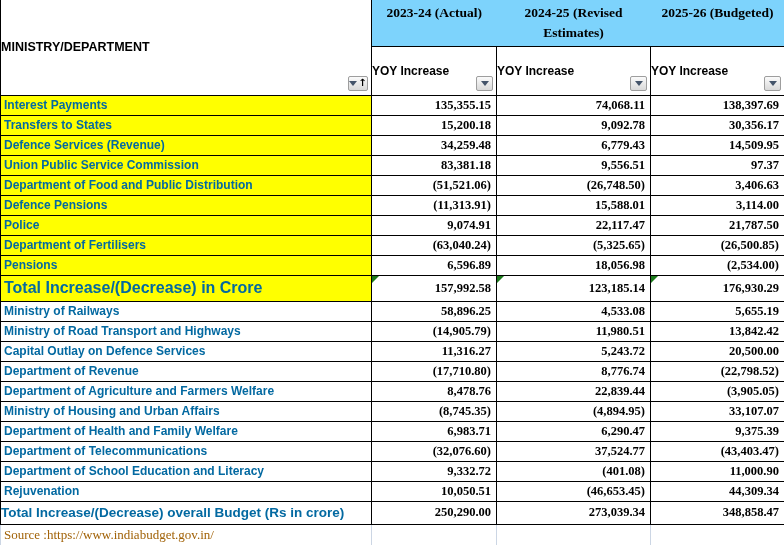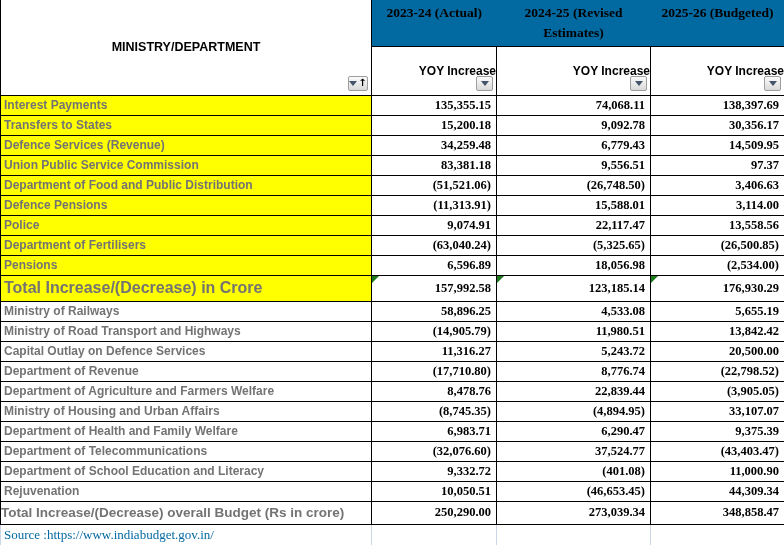--- a/index.html
+++ b/index.html
@@ -10,70 +10,70 @@
   table.budget{
     border-collapse:collapse;table-layout:fixed;width:784px;
   }
   td{padding:0;overflow:hidden;white-space:nowrap;vertical-align:middle;}
 
   
   tr.year-row{height:46px;}
   tr.yoy-row{height:49px;}
   td.corner{
     border:1px solid #000;border-top:none;
-    text-align:center;font-weight:bold;font-size:12.5px;color:#000;
+    font-weight:bold;font-size:12.5px;color:#000;
     position:relative;
   }
   td.year-cell{
-    border:none;background:#0369a1;
+    border:none;background:#7dd3fc;
     font-family:"Liberation Serif",serif;font-weight:bold;font-size:13.5px;
     text-align:center;vertical-align:top;padding-top:3px;
     white-space:normal;line-height:1.45;color:#000;
   }
   td.yoy-cell{
-    border:1px solid #000;text-align:right;font-weight:bold;font-size:12px;
+    border:1px solid #000;text-align:left;font-weight:bold;font-size:12px;
     position:relative;color:#000;
   }
 
   
   .filter-btn{
     position:absolute;right:3px;bottom:4px;height:15px;width:17px;
     background:linear-gradient(#fbfbfb,#d9d9d9);
     border:1px solid #9e9e9e;border-radius:2px;
     display:flex;align-items:center;justify-content:center;box-sizing:border-box;
   }
   .filter-btn.wide{width:20px;}
   .tri-down{width:0;height:0;border-left:4px solid transparent;border-right:4px solid transparent;border-top:5px solid #44546A;}
   .sort-up{font-size:10px;line-height:1;color:#000;font-weight:bold;margin-left:1px;font-family:"DejaVu Sans",sans-serif;}
 
   
   tr.data{height:20px;}
   tr.total-crore{height:26px;margin-top:28px;}
   tr.total-overall{height:23px;}
   td.label-cell{
-    border:1px solid #000;font-weight:bold;font-size:12px;color:#737373;
+    border:1px solid #000;font-weight:bold;font-size:12px;color:#0369a1;
     padding-left:3px;text-align:left;
   }
   td.num-cell{
     border:1px solid #000;font-family:"Liberation Serif",serif;font-weight:bold;
     font-size:12.5px;color:#000;text-align:right;padding-right:5px;position:relative;
   }
   .hl{background:#FFFF00;}
   tr.total-crore td.label-cell{font-size:16px;}
   tr.total-overall td.label-cell{font-size:13.5px;text-align:left;padding-left:0;}
   .err-tri{
     position:absolute;top:0;left:0;width:0;height:0;
     border-top:7px solid #1b7a1b;border-right:7px solid transparent;
   }
 
   
   tr.source-row{height:21px;}
   tr.source-row td{
     border:1px solid #ccd6e4;
-    font-family:"Liberation Serif",serif;font-weight:normal;font-size:13px;color:#0369a1;
+    font-family:"Liberation Serif",serif;font-weight:normal;font-size:13px;color:#a16207;
     padding-left:3px;
   }
 </style>
 </head>
 <body>
 
 <div class="sheet">
   <table class="budget">
     <colgroup>
       <col style="width:371px">
@@ -148,21 +148,21 @@
         <tr class="data">
           <td class="label-cell hl">Defence Pensions</td>
           <td class="num-cell">(11,313.91)</td>
           <td class="num-cell">15,588.01</td>
           <td class="num-cell">3,114.00</td>
         </tr>
         <tr class="data">
           <td class="label-cell hl">Police</td>
           <td class="num-cell">9,074.91</td>
           <td class="num-cell">22,117.47</td>
-          <td class="num-cell">13,558.56</td>
+          <td class="num-cell">21,787.50</td>
         </tr>
         <tr class="data">
           <td class="label-cell hl">Department of Fertilisers</td>
           <td class="num-cell">(63,040.24)</td>
           <td class="num-cell">(5,325.65)</td>
           <td class="num-cell">(26,500.85)</td>
         </tr>
         <tr class="data">
           <td class="label-cell hl">Pensions</td>
           <td class="num-cell">6,596.89</td>

